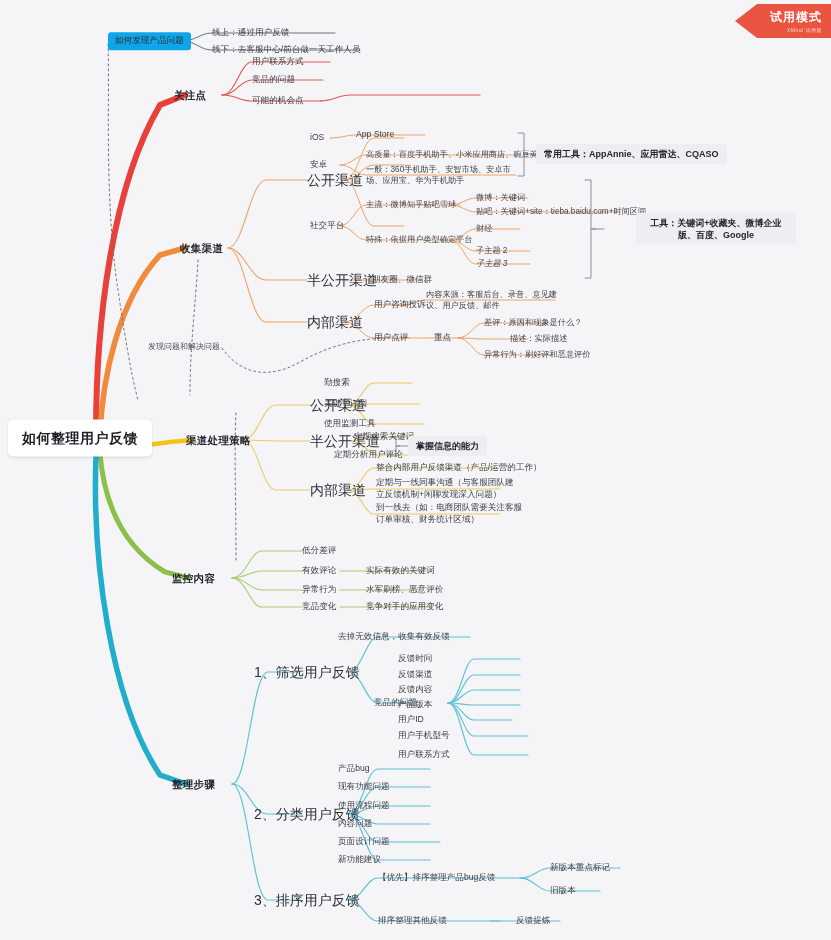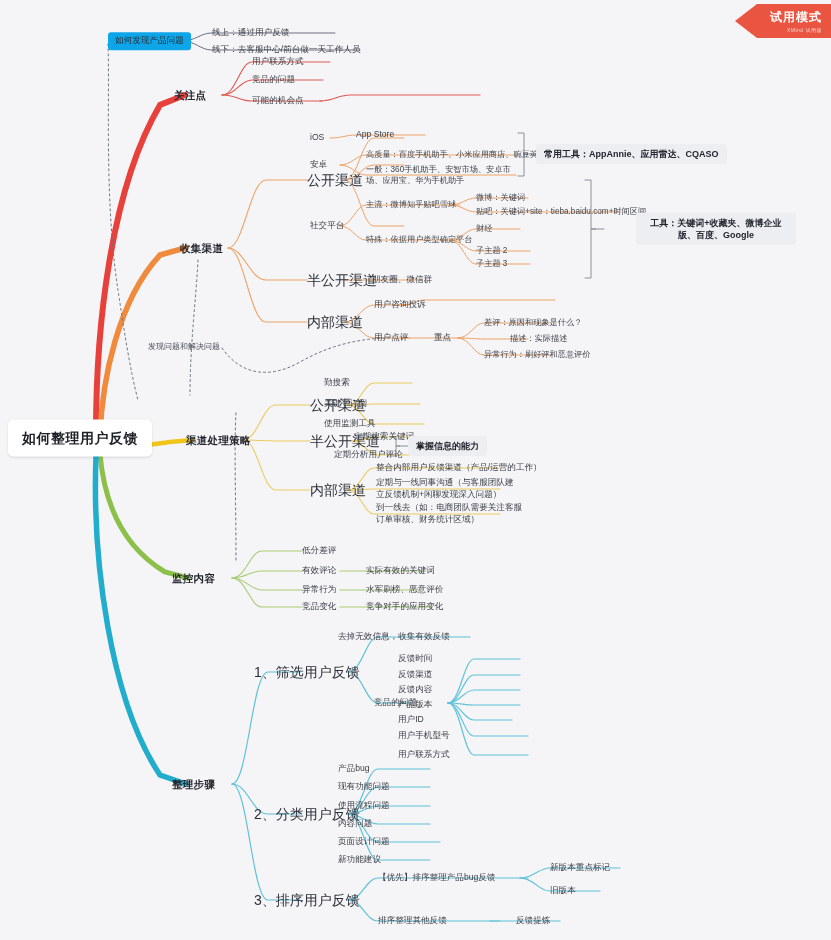--- a/index.html
+++ b/index.html
@@ -222,27 +222,28 @@
   <div class="node lvl4" style="left:362px;top:155px;">高质量：百度手机助手、小米应用商店、豌豆荚</div>
   <div class="node lvl4 wrap" style="left:362px;top:175px;width:160px;">一般：360手机助手、安智市场、安卓市场、应用宝、华为手机助手</div>
 
   <div class="node lvl3" style="left:306px;top:226px;">社交平台</div>
   <div class="node lvl4" style="left:362px;top:205px;">主流：微博知乎贴吧雪球</div>
   <div class="node lvl4" style="left:472px;top:198px;">微博：关键词</div>
   <div class="node lvl4" style="left:472px;top:212px;">贴吧：关键词+site：tieba.baidu.com+时间区间</div>
   <div class="node lvl4" style="left:362px;top:240px;">特殊：依据用户类型确定平台</div>
   <div class="node lvl4" style="left:472px;top:229px;">财经</div>
   <div class="node lvl4" style="left:472px;top:251px;">子主题 2</div>
-  <div class="node lvl4" style="left:472px;top:264px;">子主题 3</div>
+  <div class="node lvl4" style="left:472px;top:264px;font-style:italic;">子主题 3</div>
 
   <div class="node lvl2" style="left:303px;top:280px;">半公开渠道</div>
   <div class="node lvl3" style="left:368px;top:280px;">朋友圈、微信群</div>
 
   <div class="node lvl2" style="left:303px;top:322px;">内部渠道</div>
   <div class="node lvl3" style="left:370px;top:305px;">用户咨询投诉</div>
+  <div class="node lvl4 wrap" style="left:422px;top:300px;width:140px;">内容来源：客服后台、录音、意见建议、用户反馈、邮件</div>
   <div class="node lvl3" style="left:370px;top:338px;">用户点评</div>
   <div class="node lvl3" style="left:430px;top:338px;">重点</div>
   <div class="node lvl4" style="left:480px;top:323px;">差评：原因和现象是什么？</div>
   <div class="node lvl4" style="left:480px;top:339px;margin-left:26px;">描述：实际描述</div>
   <div class="node lvl4" style="left:480px;top:355px;">异常行为：刷好评和恶意评价</div>
 
   <div class="node lvl1" style="left:182px;top:440px;">渠道处理策略</div>
   <div class="node lvl2" style="left:306px;top:405px;">公开渠道</div>
   <div class="node lvl3" style="left:320px;top:383px;">勤搜索</div>
   <div class="node lvl3" style="left:320px;top:404px;">关键字订阅</div>

